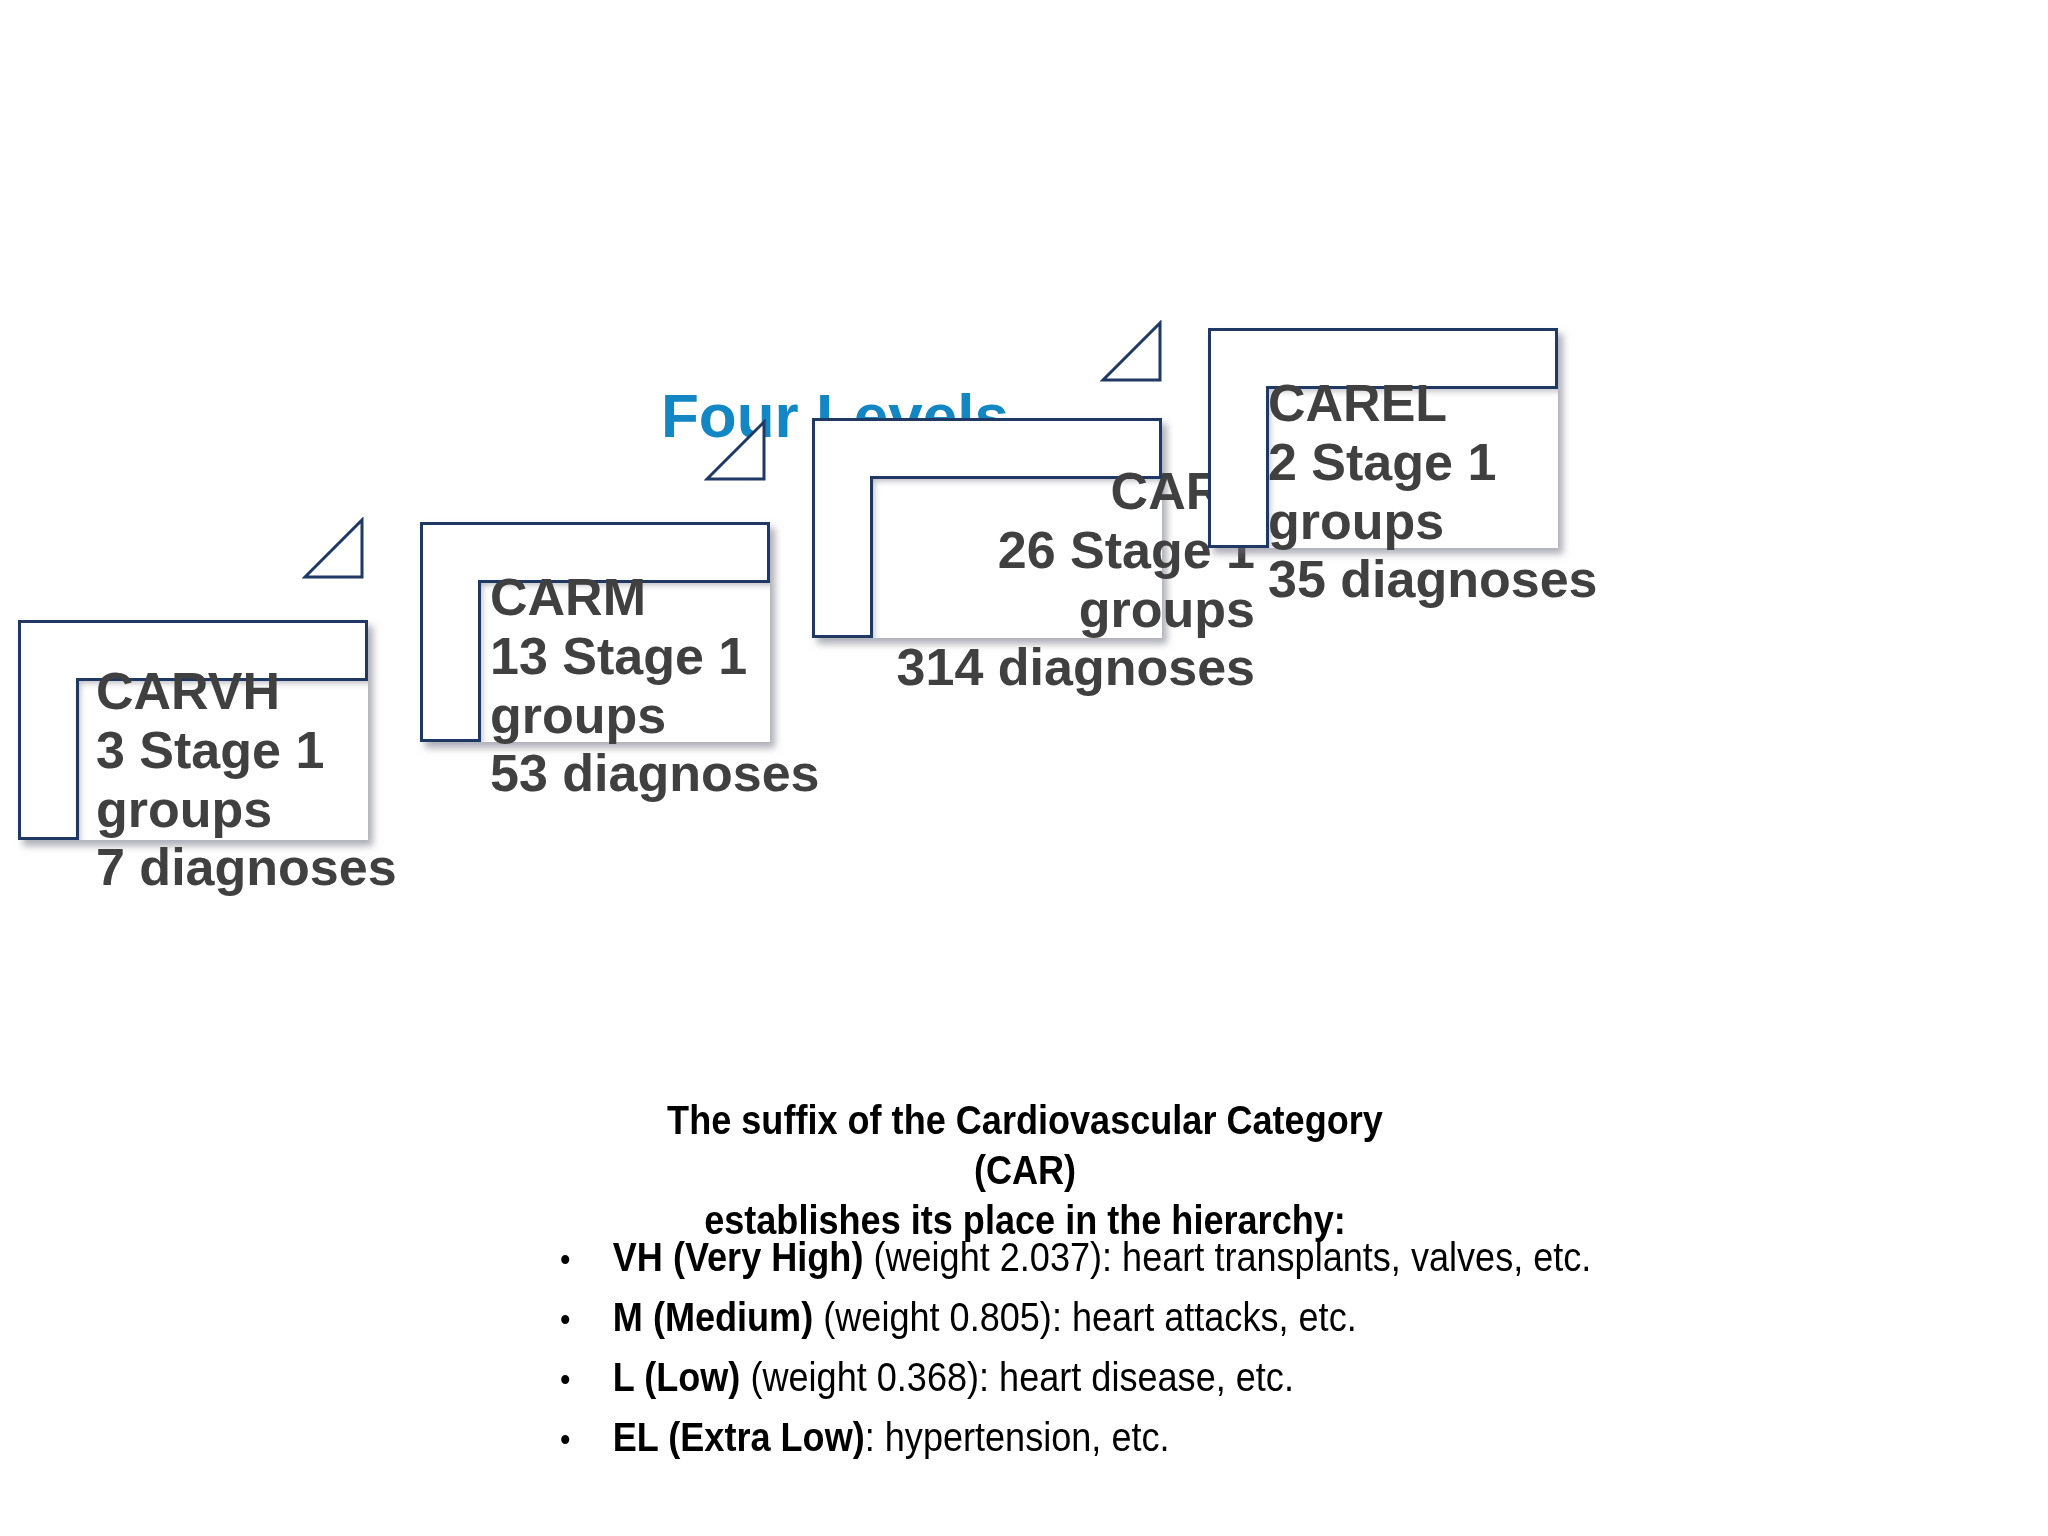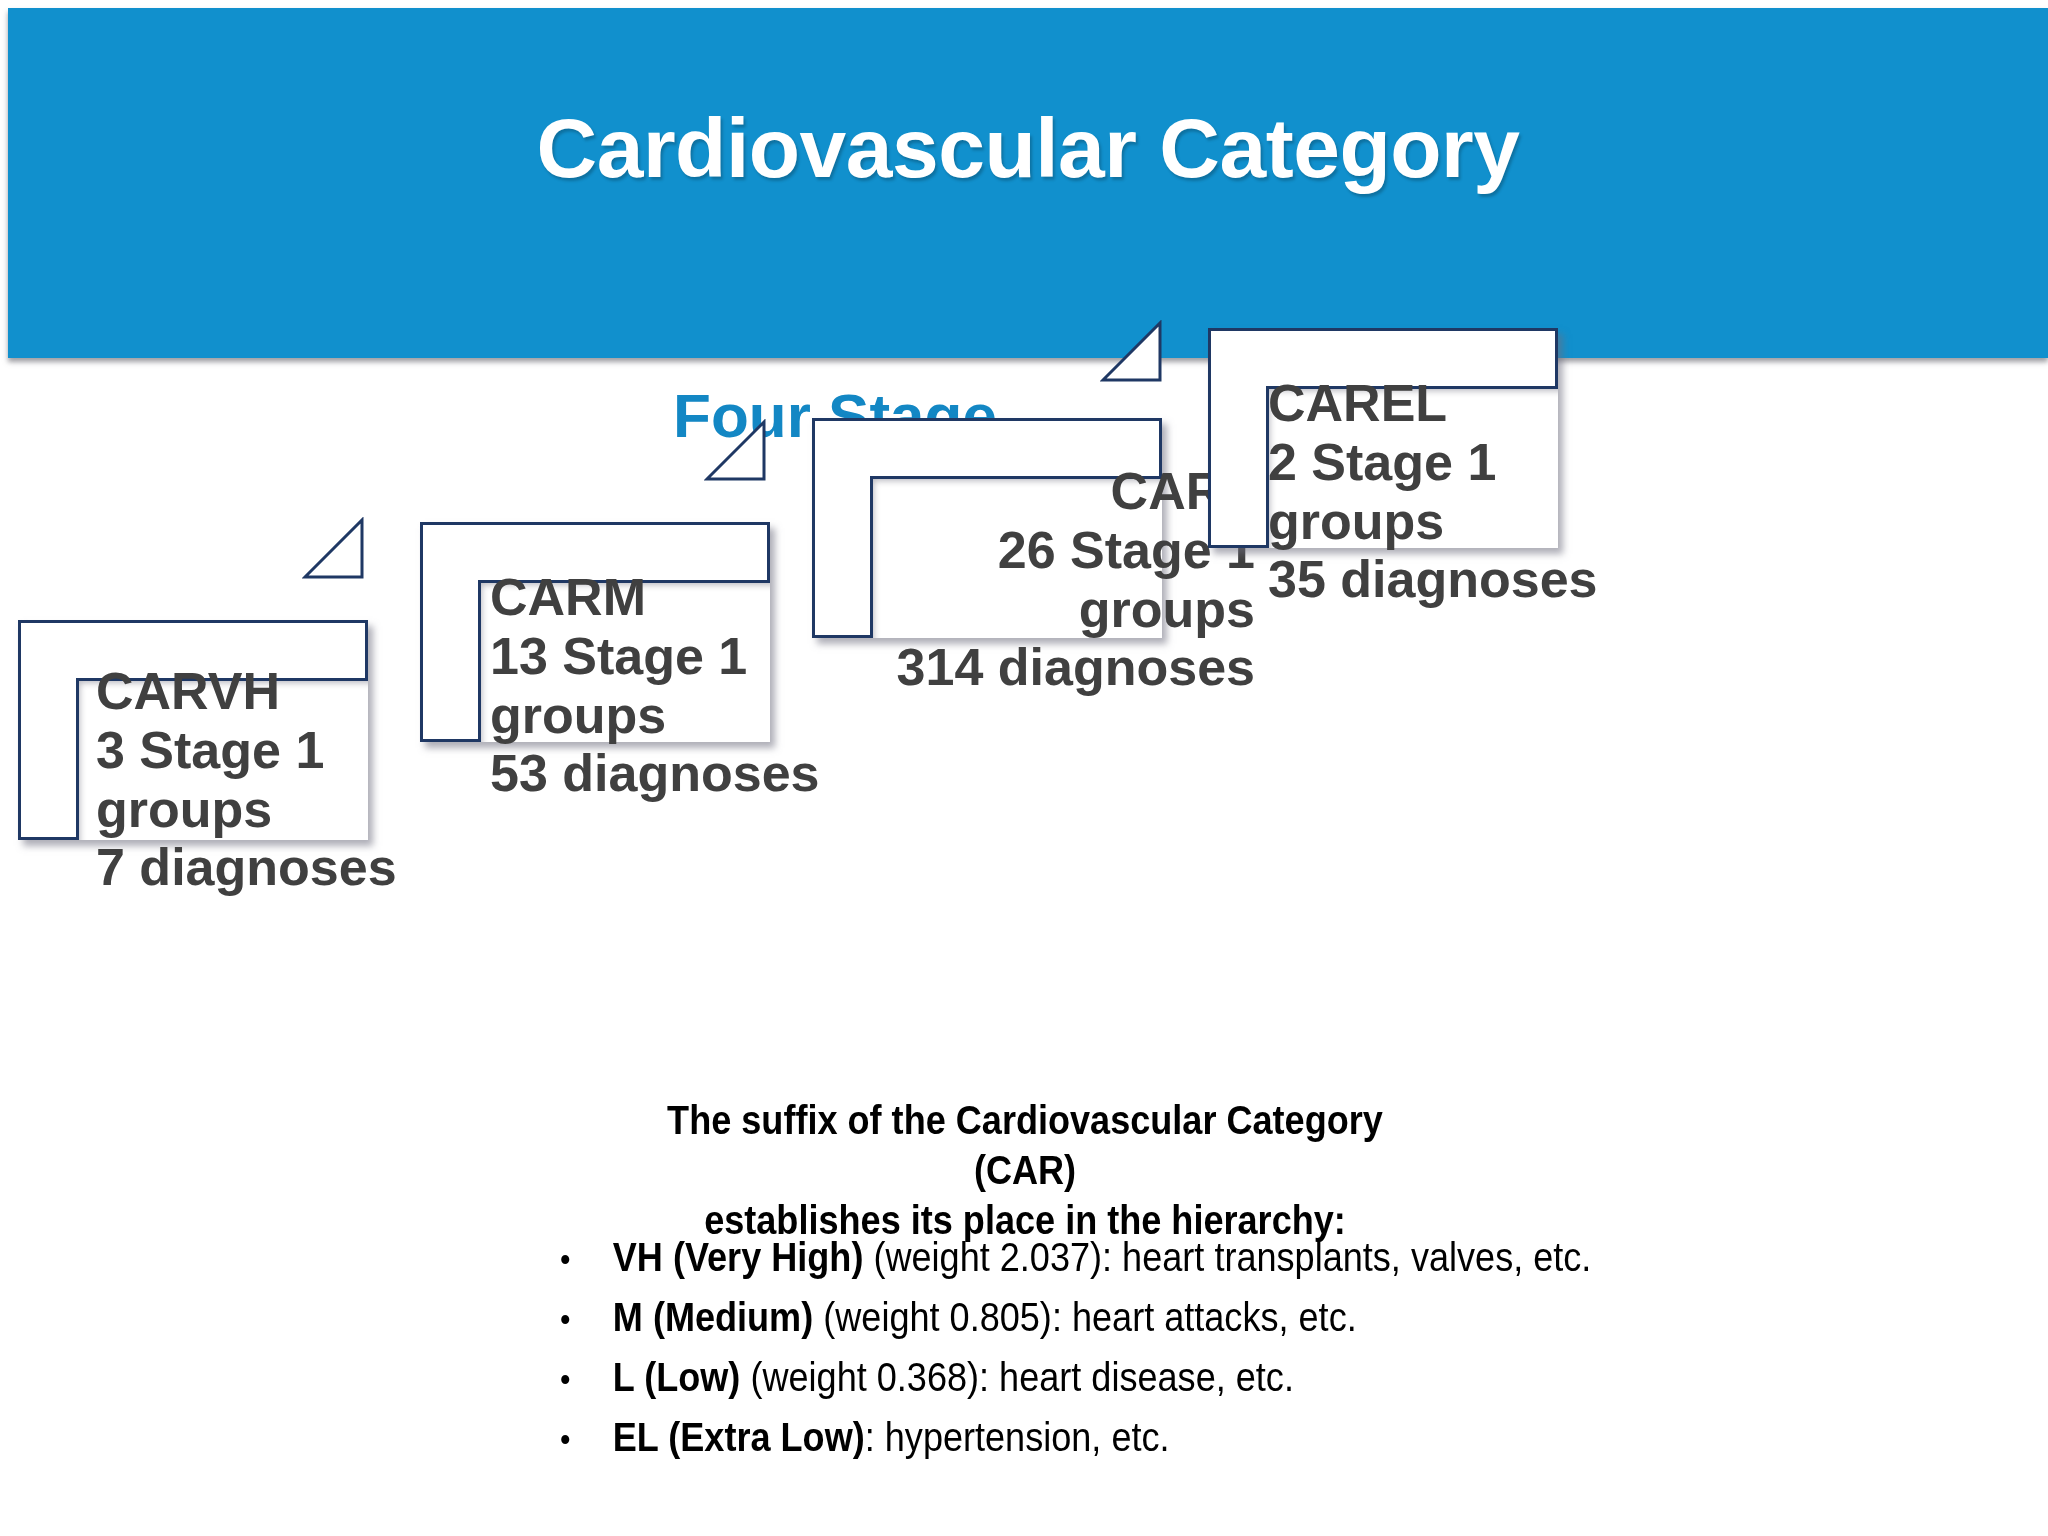--- a/index.html
+++ b/index.html
@@ -145,25 +145,22 @@
   .bullet-rest {
     font-weight: normal;
     white-space: pre;
   }
 </style>
 </head>
 <body>
 
 <div id="slide">
 
-  <div id="title-banner">
-    <div id="title-text">Cardiovascular Category</div>
-  </div>
-
-  <div id="four-levels">Four Stage</div>
+
+  <div id="four-levels">Four Levels</div>
 
   <div class="step" style="left:18px; top:620px; width:350px; height:220px;">
     <div class="bracket" style="width:350px; height:220px;"></div>
     <div class="notch" style="left:58px; top:58px; width:292px; height:162px;"></div>
   </div>
   <div class="tri" style="left:302px; top:517px; width:62px; height:62px;">
     <svg width="66" height="66" viewBox="0 0 66 66">
       <polygon points="3,60 60,3 60,60" fill="#ffffff" stroke="#1F3864" stroke-width="3"></polygon>
     </svg>
   </div>

